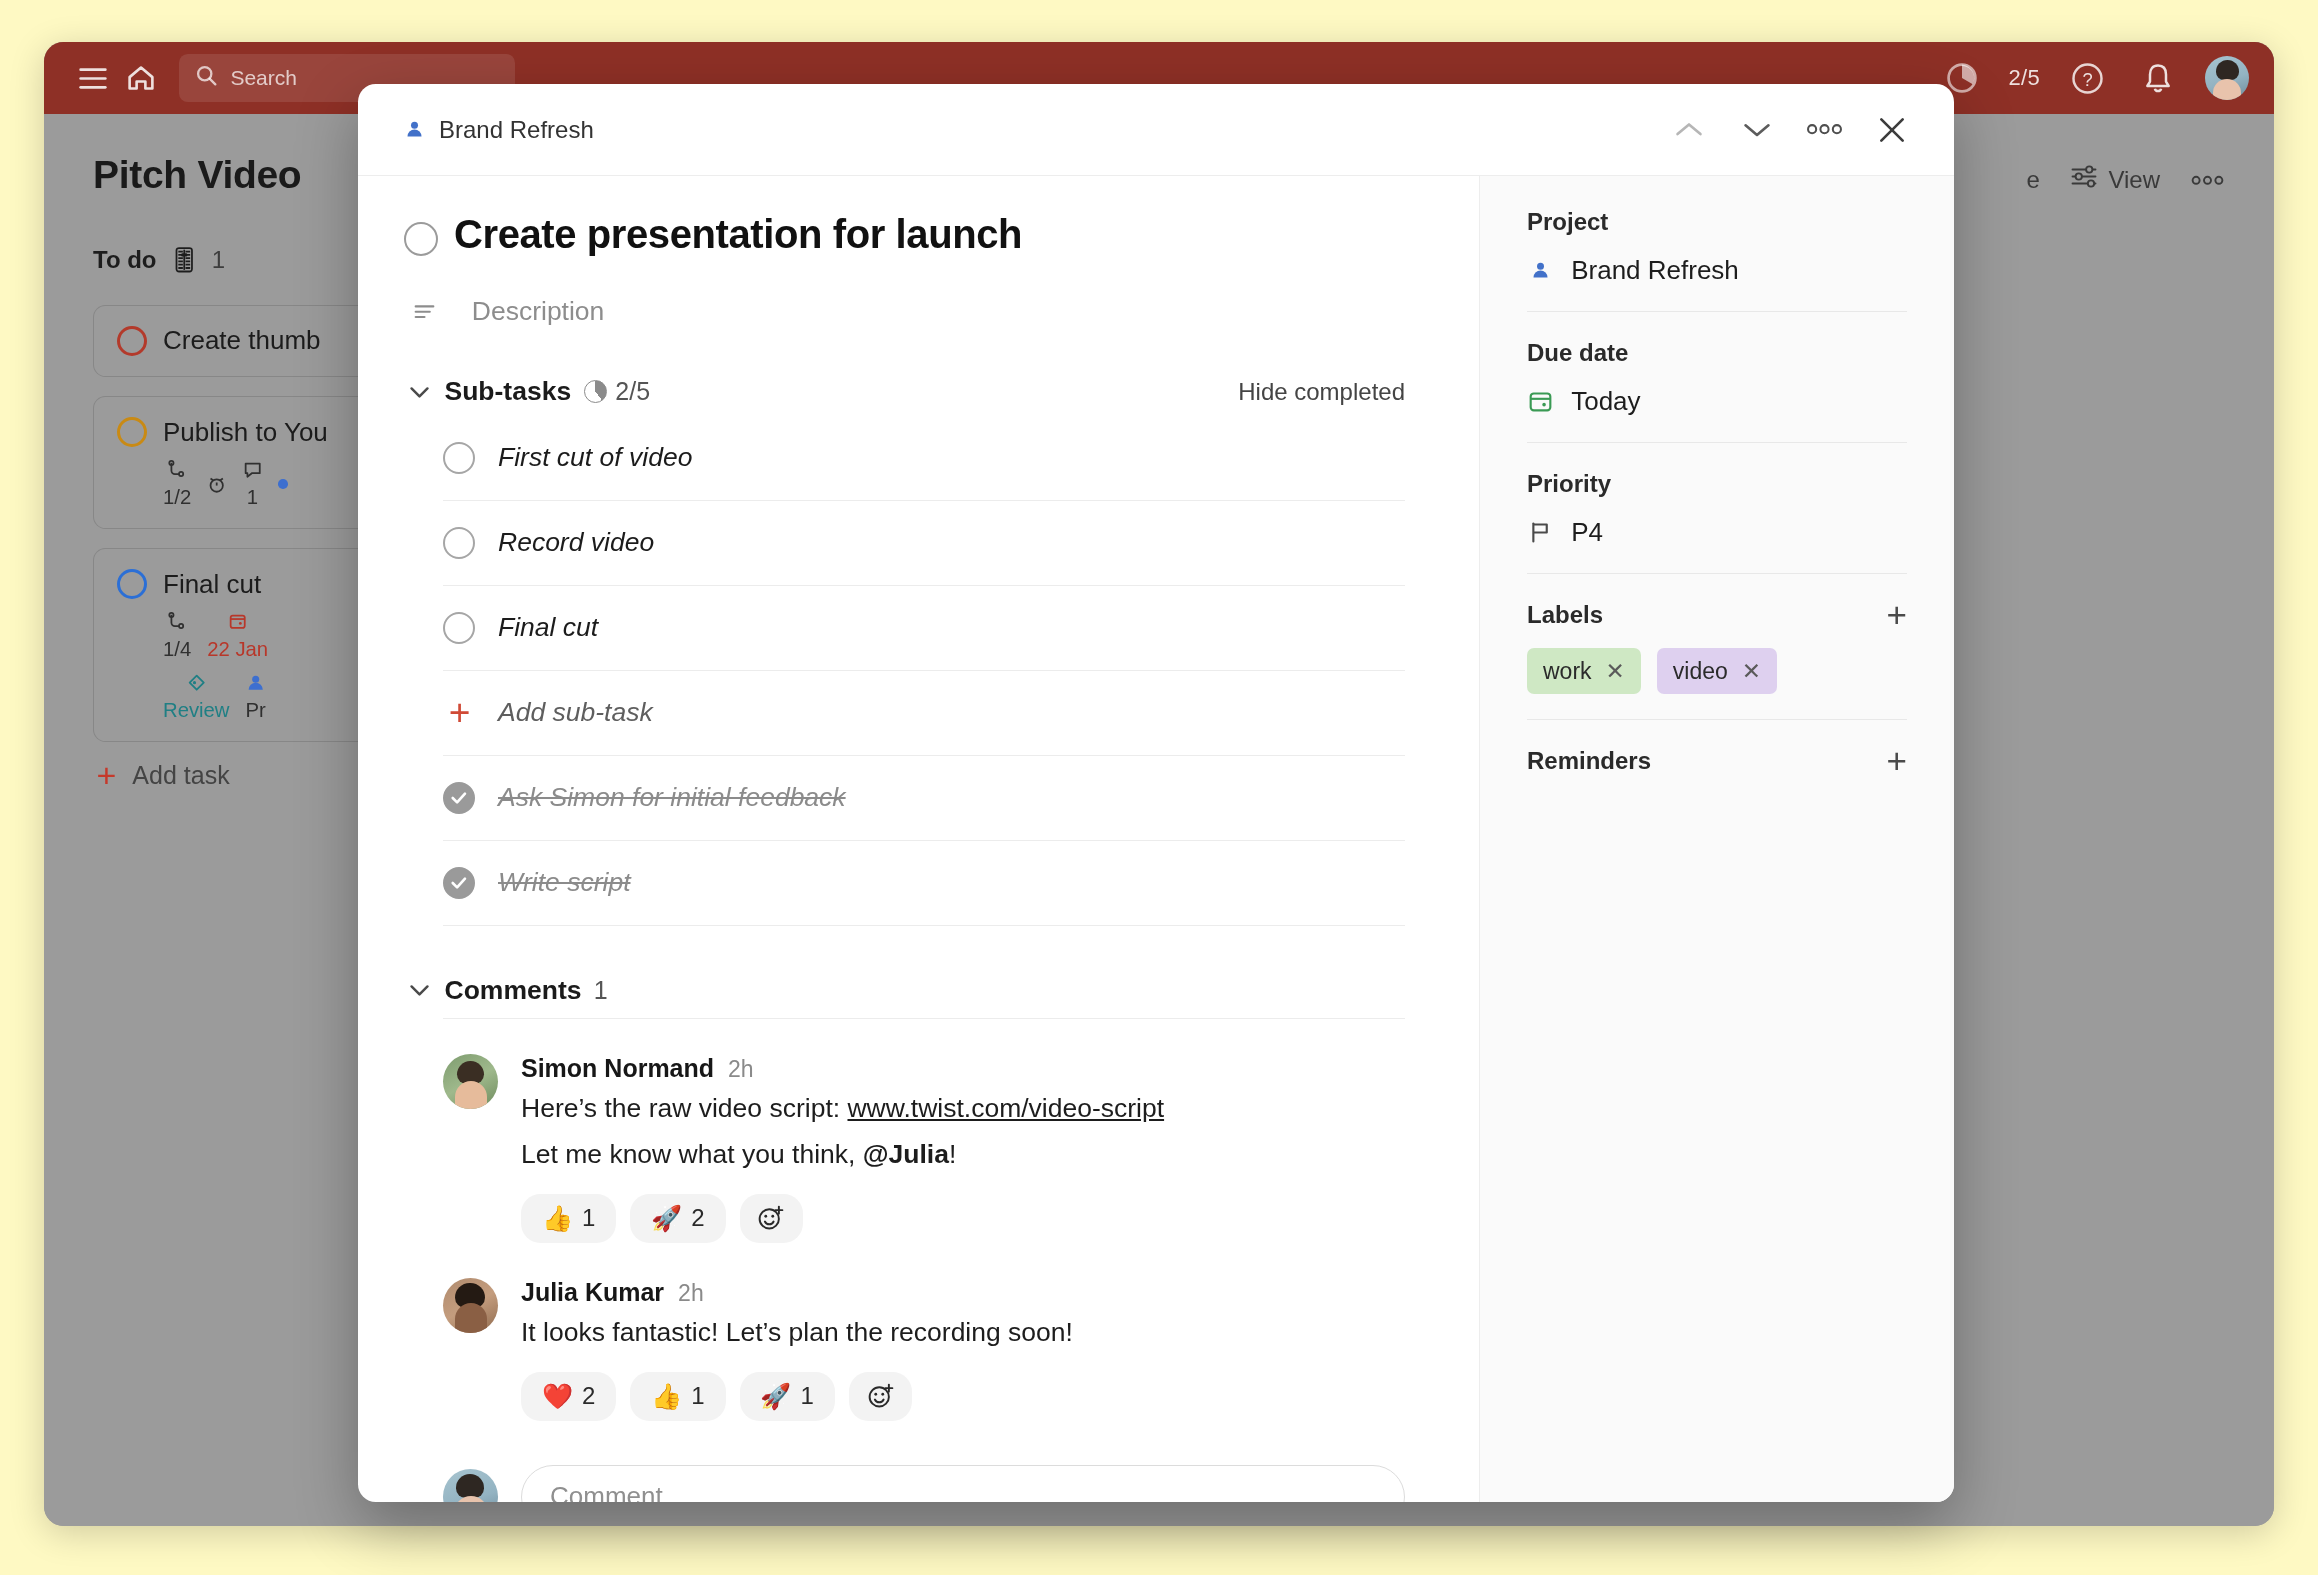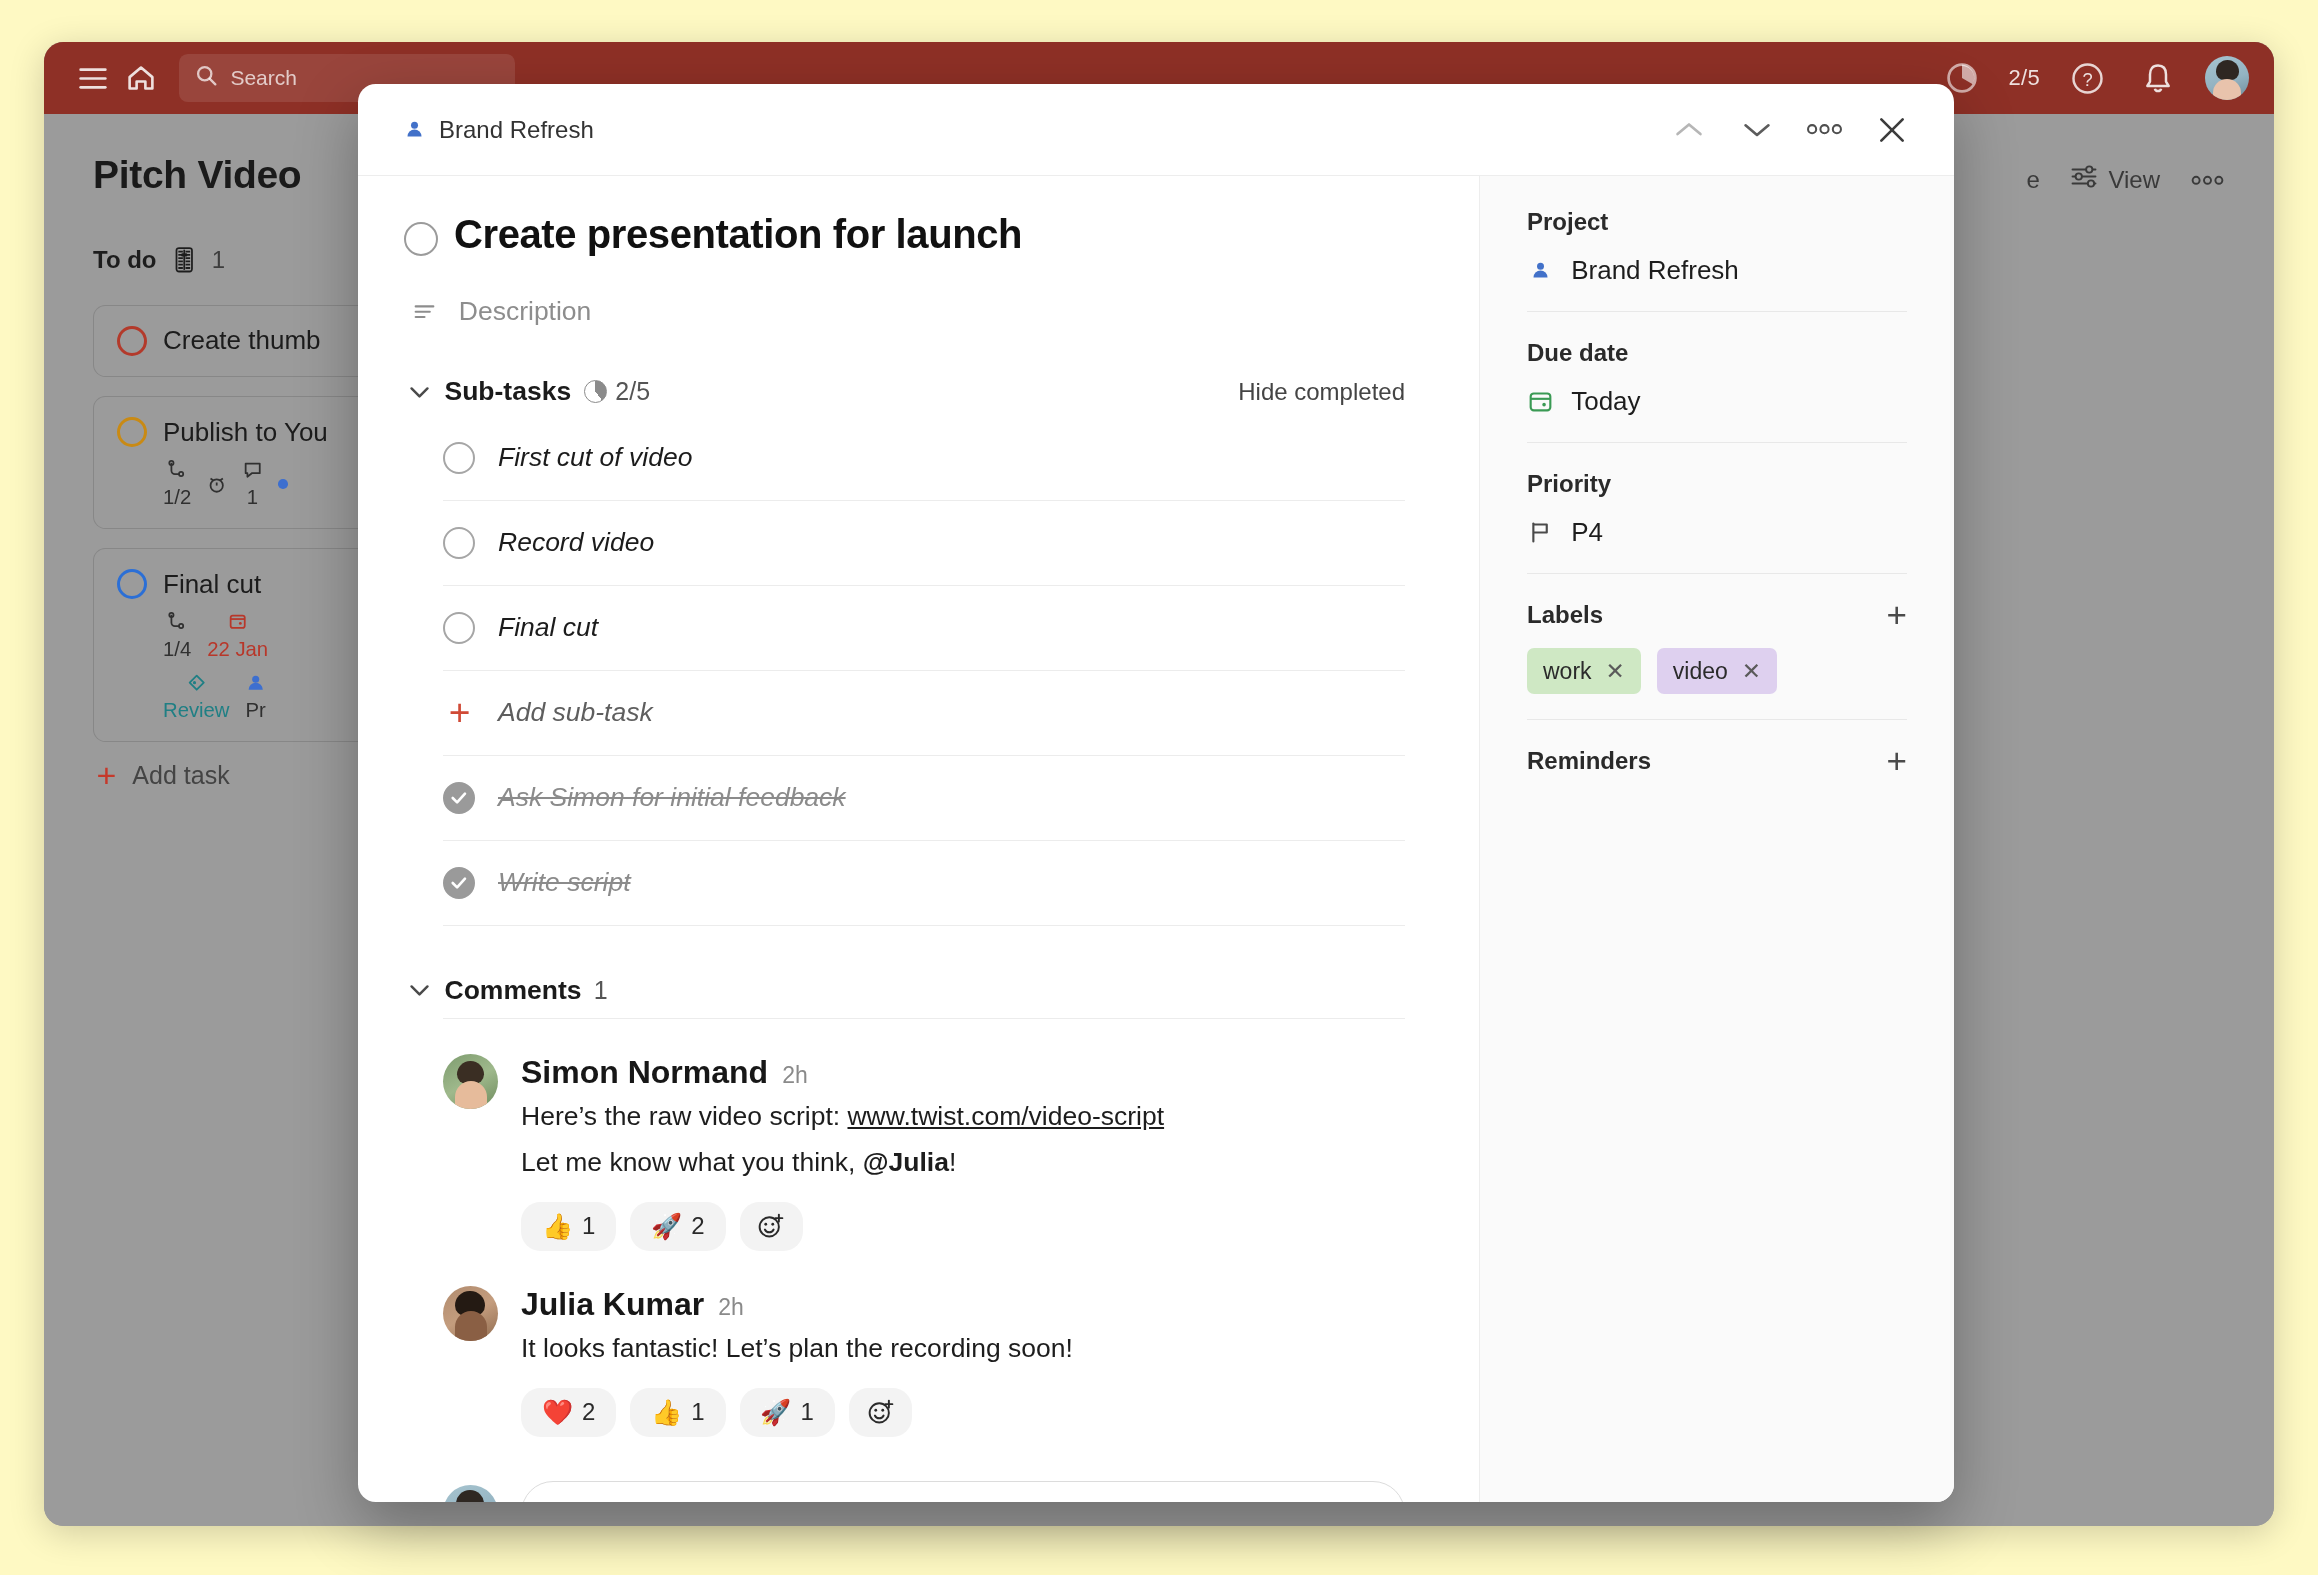--- a/index.html
+++ b/index.html
@@ -92,21 +92,21 @@
   .mb-left { flex:1; padding: 35px 74px 0 46px; overflow:hidden; }
   .mb-right { width:475px; background:#fafafa; border-left:0.9px solid #ededed; padding: 32px 47px; }
 
   .task-title-row { display:flex; align-items:flex-start; gap:16px; }
   .task-check {
     width:34px; height:34px; border-radius:50%; border:2.7px solid #9b9b9b;
     flex:none; margin-top:10.6px; cursor:pointer;
   }
   .task-title { font-size:40px; font-weight:700; color:#111; letter-spacing:-0.4px; line-height:1.15; }
 
-  .desc-row { display:flex; align-items:center; gap:23px; margin: 39px 0 0 8.8px; color:#8d8d8d; font-size:26.5px; cursor:text;}
+  .desc-row { display:flex; align-items:center; gap:36px; margin: 39px 0 0 8.8px; color:#8d8d8d; font-size:26.5px; cursor:text;}
   .desc-ic { display:flex; color:#8d8d8d; }
 
   .section-head { display:flex; align-items:center; margin-top: 49px; padding-left: 3.5px; }
   .chev { width:30px; color:#4a4a4a; display:flex; align-items:center; cursor:pointer; }
   .sec-title { font-size:26.5px; font-weight:700; color:#1b1b1b; margin-left:7px; }
   .sec-progress { display:flex; align-items:center; gap:8.8px; margin-left:12.4px; font-size:25px; color:#555; }
   .pie { width:23px; height:23px; border-radius:50%; border:1.8px solid #8b8b8b;
          background: conic-gradient(#8b8b8b 0 40%, transparent 0 100%); }
   .sec-right { margin-left:auto; font-size:24px; color:#444; cursor:pointer; }
 
@@ -130,21 +130,21 @@
   .av-simon::after{content:"";position:absolute;left:11.5px;top:26.5px;width:32px;height:28px;border-radius:16px 16px 0 0;background:#e6bb9b;}
   .av-julia { background: linear-gradient(150deg,#b08b6e 0%, #c49d7e 50%, #8f6a4e 100%); }
   .av-julia::before{content:"";position:absolute;left:12.4px;top:5.3px;width:30px;height:25px;border-radius:15px 15px 10.6px 10.6px;background:#241a13;}
   .av-julia::after{content:"";position:absolute;left:11.5px;top:25px;width:32px;height:30px;border-radius:16px 16px 0 0;background:#8a5f44;}
   .av-me { background: linear-gradient(160deg,#a7c4cf 0%, #93b3c2 55%, #6d8a99 100%); }
   .av-me::before{content:"";position:absolute;left:13.3px;top:5.3px;width:28px;height:24px;border-radius:14px 14px 9.7px 9.7px;background:#2e2722;}
   .av-me::after{content:"";position:absolute;left:10.6px;top:26.5px;width:34px;height:28px;border-radius:17px 17px 0 0;background:#e8c3ac;}
 
   .c-body { flex:1; }
   .c-head { display:flex; align-items:baseline; gap:14px; }
-  .c-name { font-size:32px; font-weight:700; color:#171717; }
+  .c-name { font-size:25px; font-weight:700; color:#171717; }
   .c-time { font-size:23px; color:#8a8a8a; }
   .c-text { font-size:26.5px; color:#1d1d1d; line-height:1.52; margin-top:5.3px; }
   .c-link { color:#1d1d1d; text-decoration: underline; }
   .c-mention { font-weight:700; }
   .reactions { display:flex; gap:14px; margin-top: 19.4px; }
   .pill {
     background:#f3f3f3; border-radius:19.4px; height:49px;
     display:flex; align-items:center; gap:8.8px; padding: 0 21px;
     font-size:24px; color:#2a2a2a; cursor:pointer;
   }

